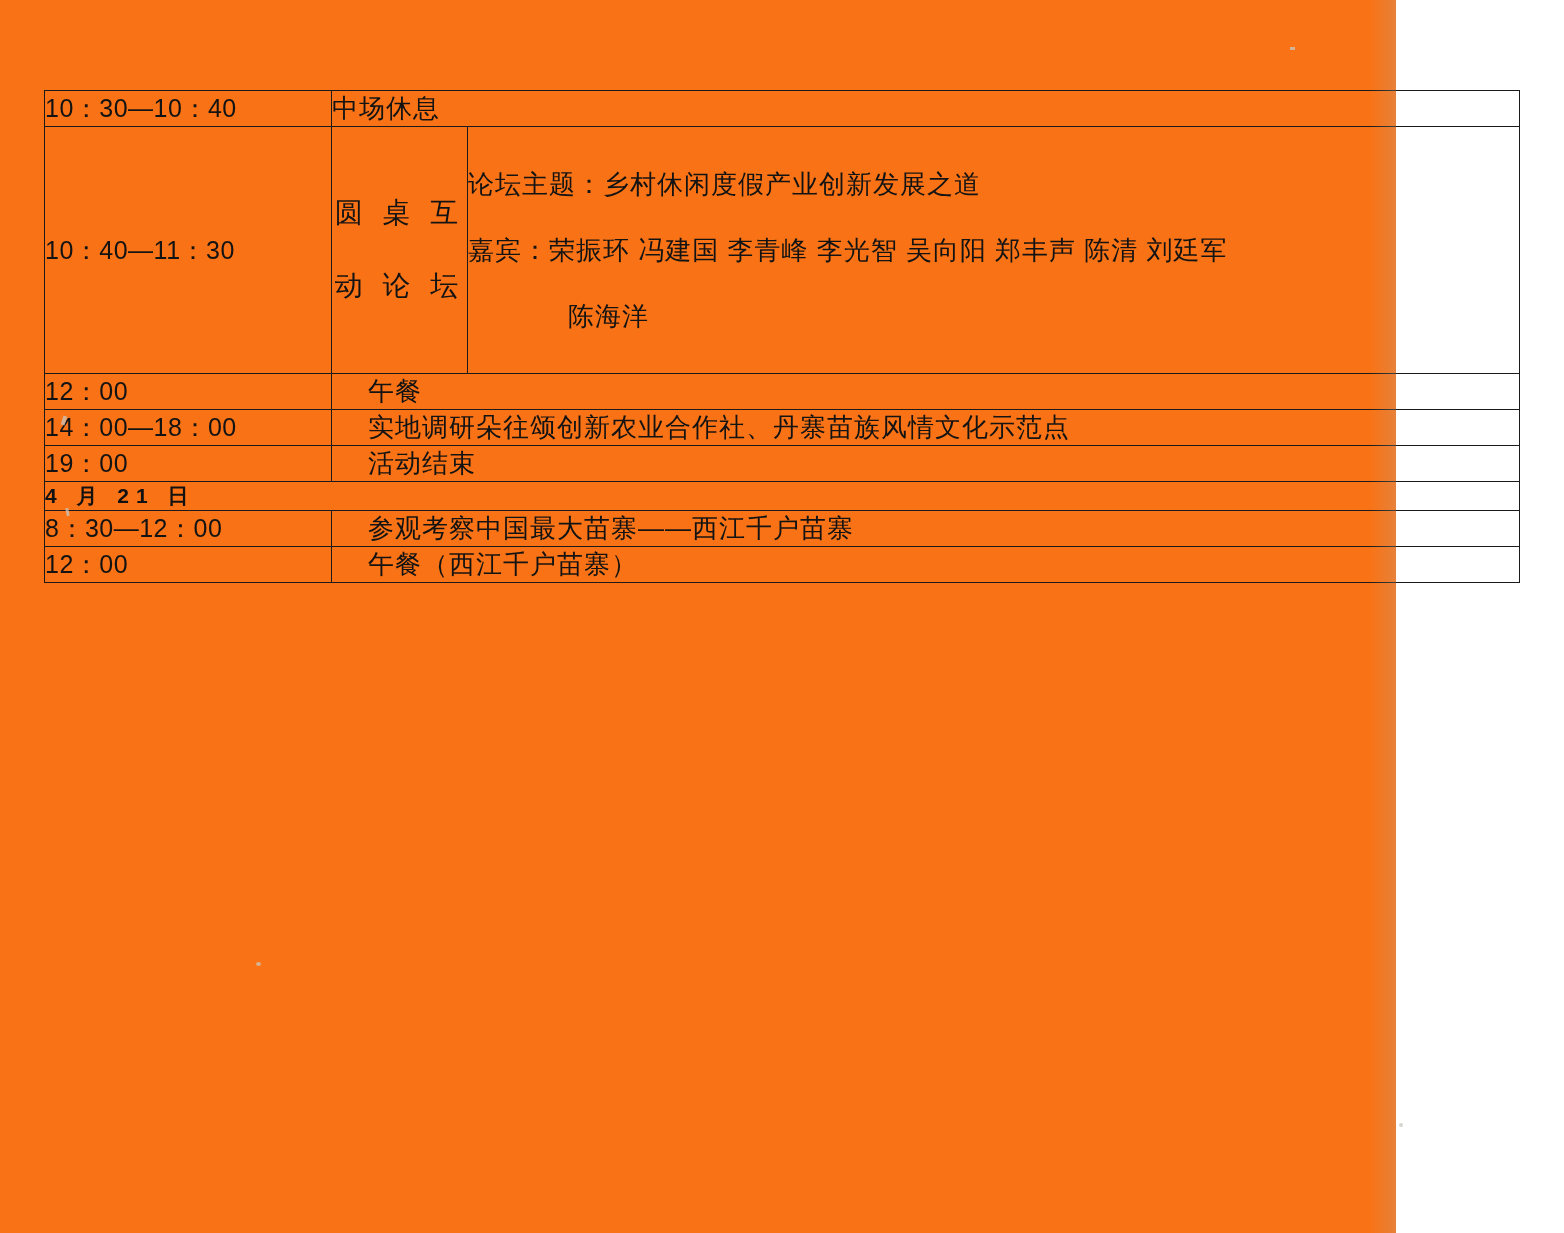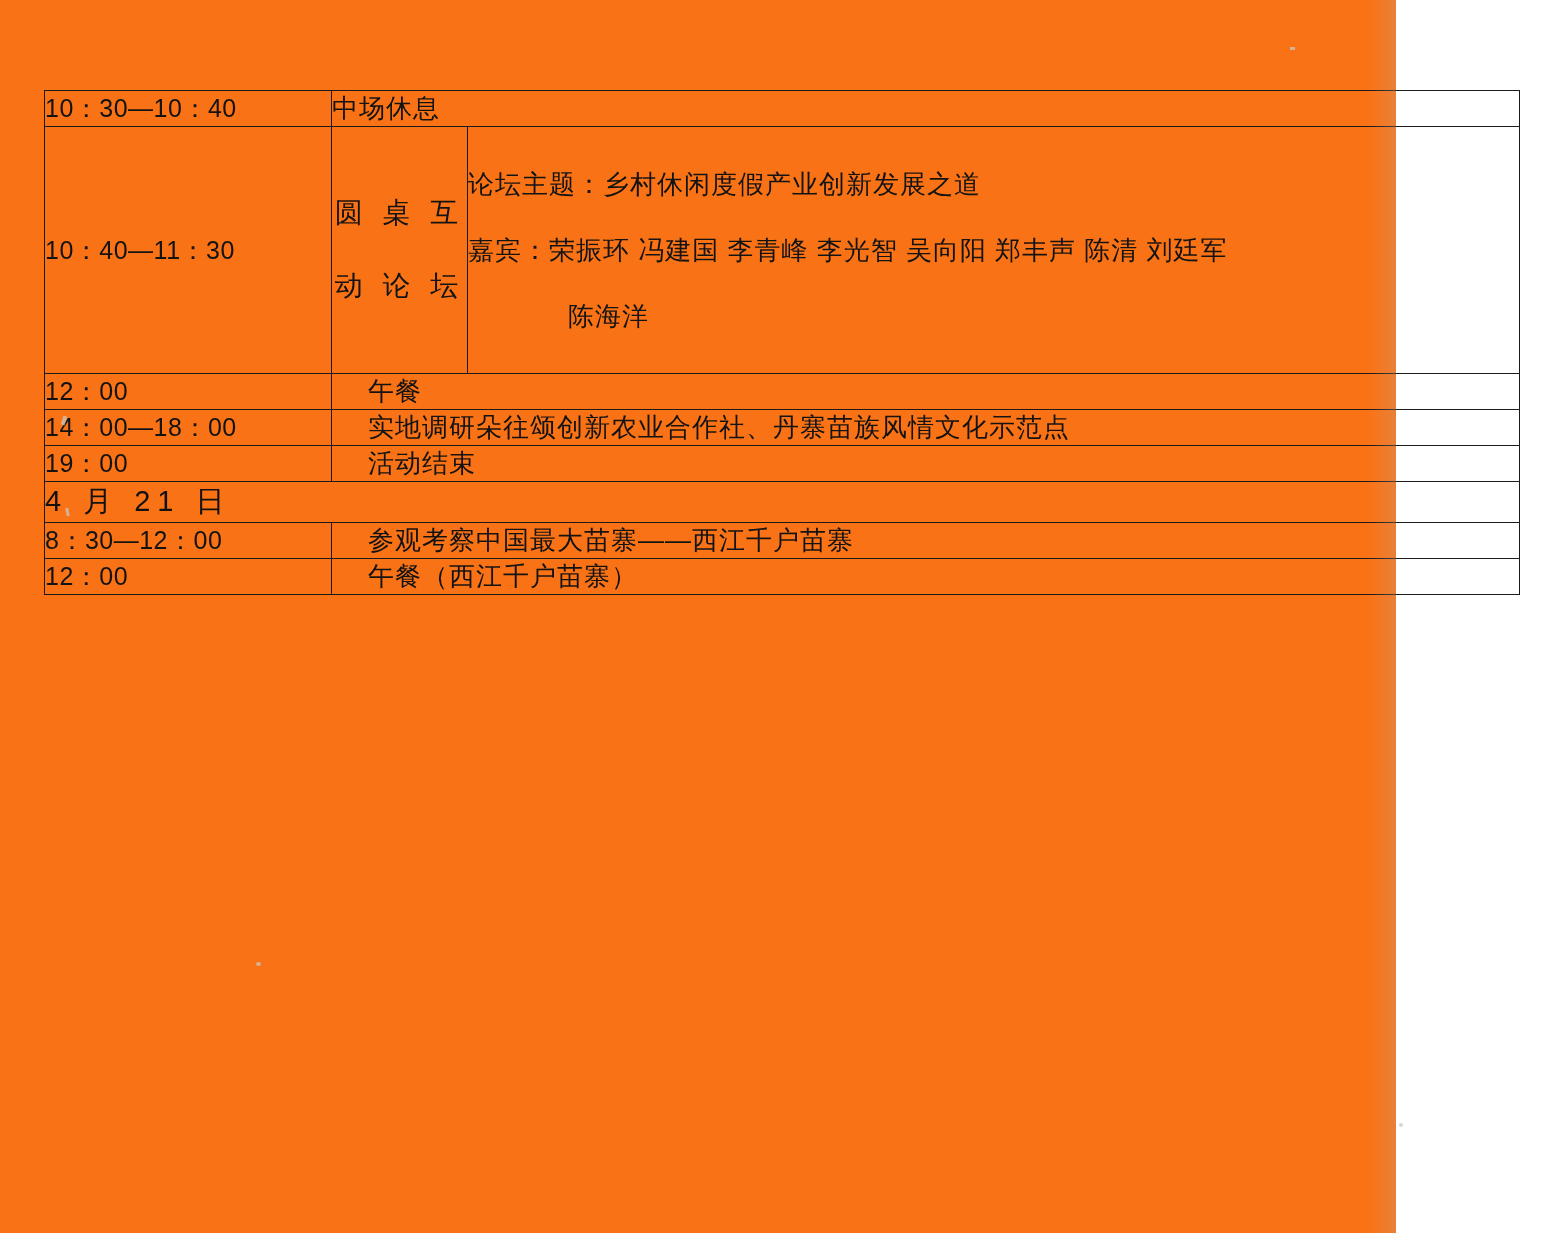--- a/index.html
+++ b/index.html
@@ -76,22 +76,22 @@
   }
   .forum-body-cell .row-line {
     display: block;
     white-space: nowrap;
   }
   .forum-body-cell .row-line.wrap2 {
     padding-left: 100px;
   }
   .date-cell {
     padding: 16px 0 16px 40px;
-    font-size: 29px;
-    font-weight: normal;
+    font-size: 21px;
+    font-weight: bold;
     letter-spacing: 7px;
     color: #111111;
   }
   .tall-row td {
     height: 246px;
   }
   .speck {
     position: absolute;
     background: #c9c6bd;
     opacity: 0.75;

